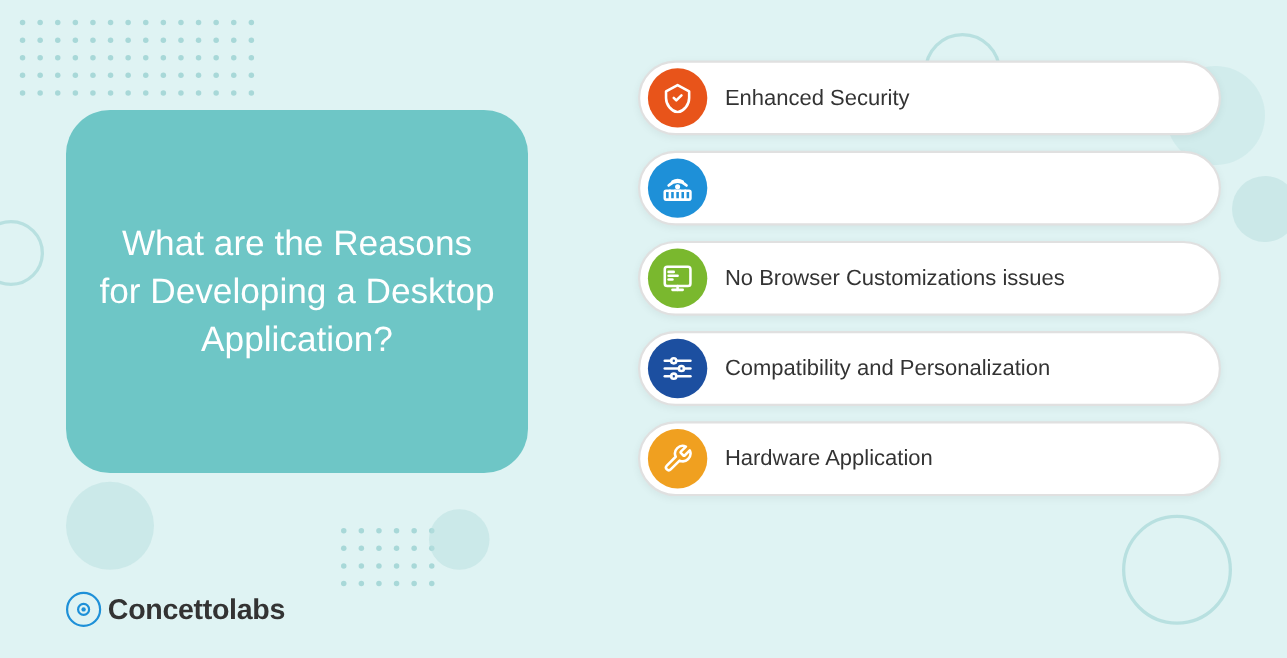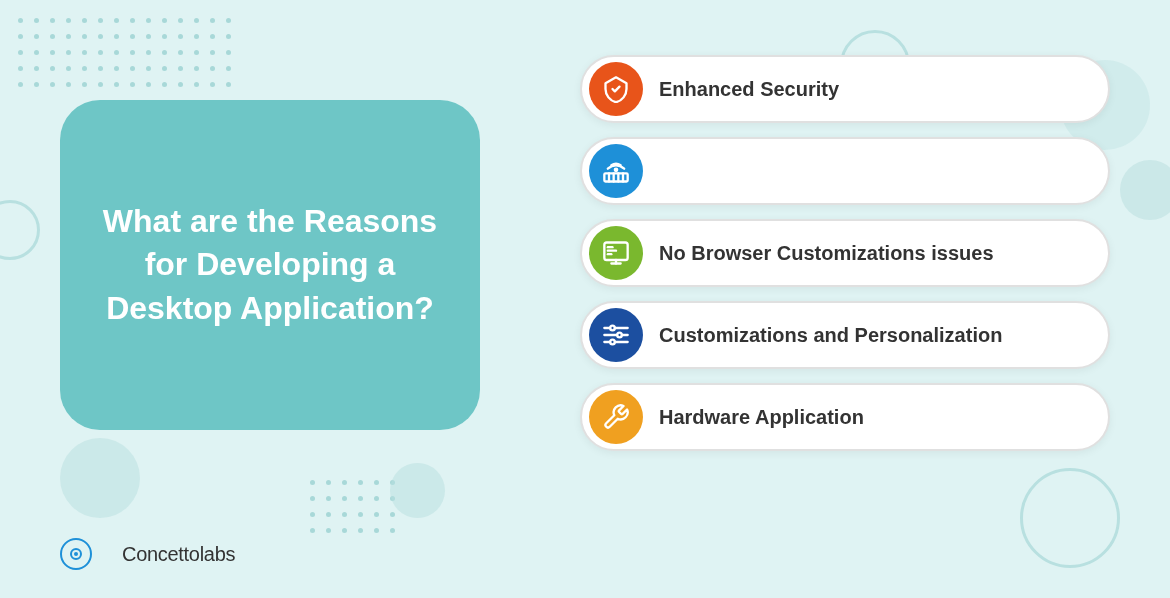--- a/index.html
+++ b/index.html
@@ -148,21 +148,21 @@
       border-radius: 40px;
       display: flex;
       align-items: center;
       justify-content: center;
       padding: 30px;
     }
 
     .left-card-text {
       color: white;
       font-size: 32px;
-      font-weight: 700;
+      font-weight: 400;
       text-align: center;
       line-height: 1.35;
     }
 
     
     .right-content {
       position: absolute;
       right: 60px;
       top: 55px;
       width: 530px;
@@ -194,21 +194,21 @@
       margin: 0 16px 0 7px;
     }
 
     .pill-icon svg {
       width: 28px;
       height: 28px;
     }
 
     .pill-label {
       font-size: 20px;
-      font-weight: 700;
+      font-weight: 400;
       color: #333;
     }
 
     
     .icon-orange { background: #e8541a; }
     .icon-blue { background: #1e90d8; }
     .icon-green { background: #7ab82e; }
     .icon-darkblue { background: #1c4fa0; }
     .icon-amber { background: #f0a020; }
 
@@ -227,25 +227,24 @@
       height: 32px;
       border: 2.5px solid #1e90d8;
       border-radius: 50%;
       display: flex;
       align-items: center;
       justify-content: center;
       position: relative;
     }
 
     .logo-text {
-      font-size: 20px;
-      font-weight: 400;
+      font-size: 26px;
+      font-weight: 700;
       color: #1e90d8;
       letter-spacing: -0.3px;
-      margin-left: 24px;
     }
 
     .logo-text span {
       color: #333;
     }
   </style>
 </head>
 <body>
 
 <div class="dot-grid">
@@ -412,21 +411,21 @@
         <circle cx="15" cy="12" r="2"></circle>
         <circle cx="9" cy="18" r="2"></circle>
         <line x1="2" y1="6" x2="7" y2="6"></line>
         <line x1="11" y1="6" x2="22" y2="6"></line>
         <line x1="2" y1="12" x2="13" y2="12"></line>
         <line x1="17" y1="12" x2="22" y2="12"></line>
         <line x1="2" y1="18" x2="7" y2="18"></line>
         <line x1="11" y1="18" x2="22" y2="18"></line>
       </svg>
     </div>
-    <span class="pill-label">Customizations and Personalization</span>
+    <span class="pill-label">Compatibility and Personalization</span>
   </div>
 
   <div class="feature-pill">
     <div class="pill-icon icon-amber">
       <svg viewBox="0 0 24 24" fill="none" stroke="white" stroke-width="2" stroke-linecap="round" stroke-linejoin="round">
         <path d="M14.7 6.3a1 1 0 0 0 0 1.4l1.6 1.6a1 1 0 0 0 1.4 0l3.77-3.77a6 6 0 0 1-7.94 7.94l-6.91 6.91a2.12 2.12 0 0 1-3-3l6.91-6.91a6 6 0 0 1 7.94-7.94l-3.76 3.76z"></path>
       </svg>
     </div>
     <span class="pill-label">Hardware Application</span>
   </div>

